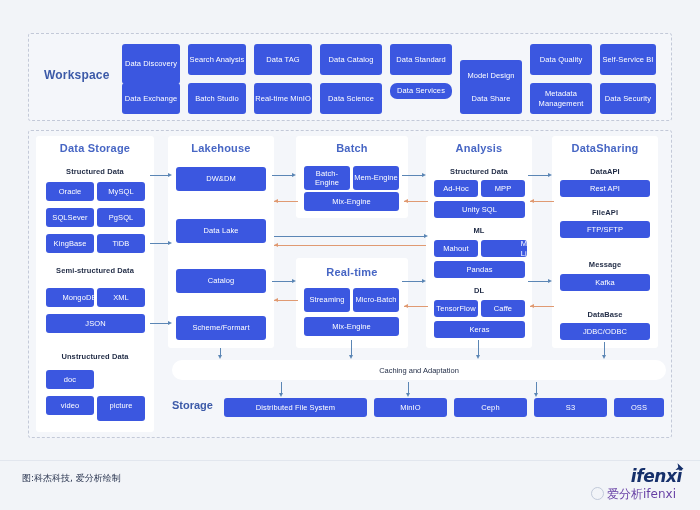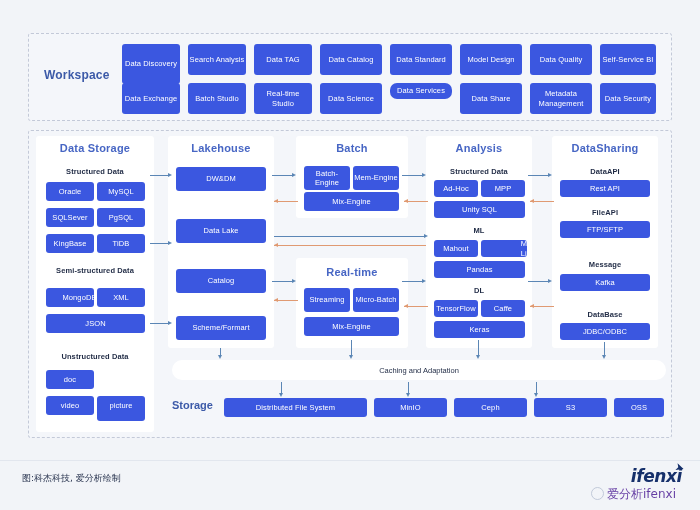--- a/index.html
+++ b/index.html
@@ -124,27 +124,27 @@
 <div class="canvas">
 
   <div class="ws-dash"></div>
   <div class="ws-title">Workspace</div>
 
   <div class="chip" style="left:122px;top:44px;width:58px;height:40px;">Data Discovery</div>
   <div class="chip" style="left:188px;top:44px;width:58px;height:31px;">Search Analysis</div>
   <div class="chip" style="left:254px;top:44px;width:58px;height:31px;">Data TAG</div>
   <div class="chip" style="left:320px;top:44px;width:62px;height:31px;">Data Catalog</div>
   <div class="chip" style="left:390px;top:44px;width:62px;height:31px;">Data Standard</div>
-  <div class="chip" style="left:460px;top:44px;width:62px;height:31px;">Model Design</div>
+  <div class="chip" style="left:460px;top:60px;width:62px;height:31px;">Model Design</div>
   <div class="chip" style="left:530px;top:44px;width:62px;height:31px;">Data Quality</div>
   <div class="chip" style="left:600px;top:44px;width:56px;height:31px;">Self-Service BI</div>
 
   <div class="chip" style="left:122px;top:83px;width:58px;height:31px;">Data Exchange</div>
   <div class="chip" style="left:188px;top:83px;width:58px;height:31px;">Batch Studio</div>
-  <div class="chip" style="left:254px;top:83px;width:58px;height:31px;">Real-time Studio</div>
+  <div class="chip" style="left:254px;top:83px;width:58px;height:31px;">Real-time MinIO</div>
   <div class="chip" style="left:320px;top:83px;width:62px;height:31px;">Data Science</div>
   <div class="chip" style="left:390px;top:83px;width:62px;height:16px;border-radius:7px;">Data Services</div>
   <div class="chip" style="left:460px;top:83px;width:62px;height:31px;">Data Share</div>
   <div class="chip" style="left:530px;top:83px;width:62px;height:31px;">Metadata Management</div>
   <div class="chip" style="left:600px;top:83px;width:56px;height:31px;">Data Security</div>
 
   <div class="main-dash"></div>
 
   <div class="panel" style="left:36px;top:136px;width:118px;height:296px;"></div>
   <div class="panel" style="left:168px;top:136px;width:106px;height:212px;"></div>

